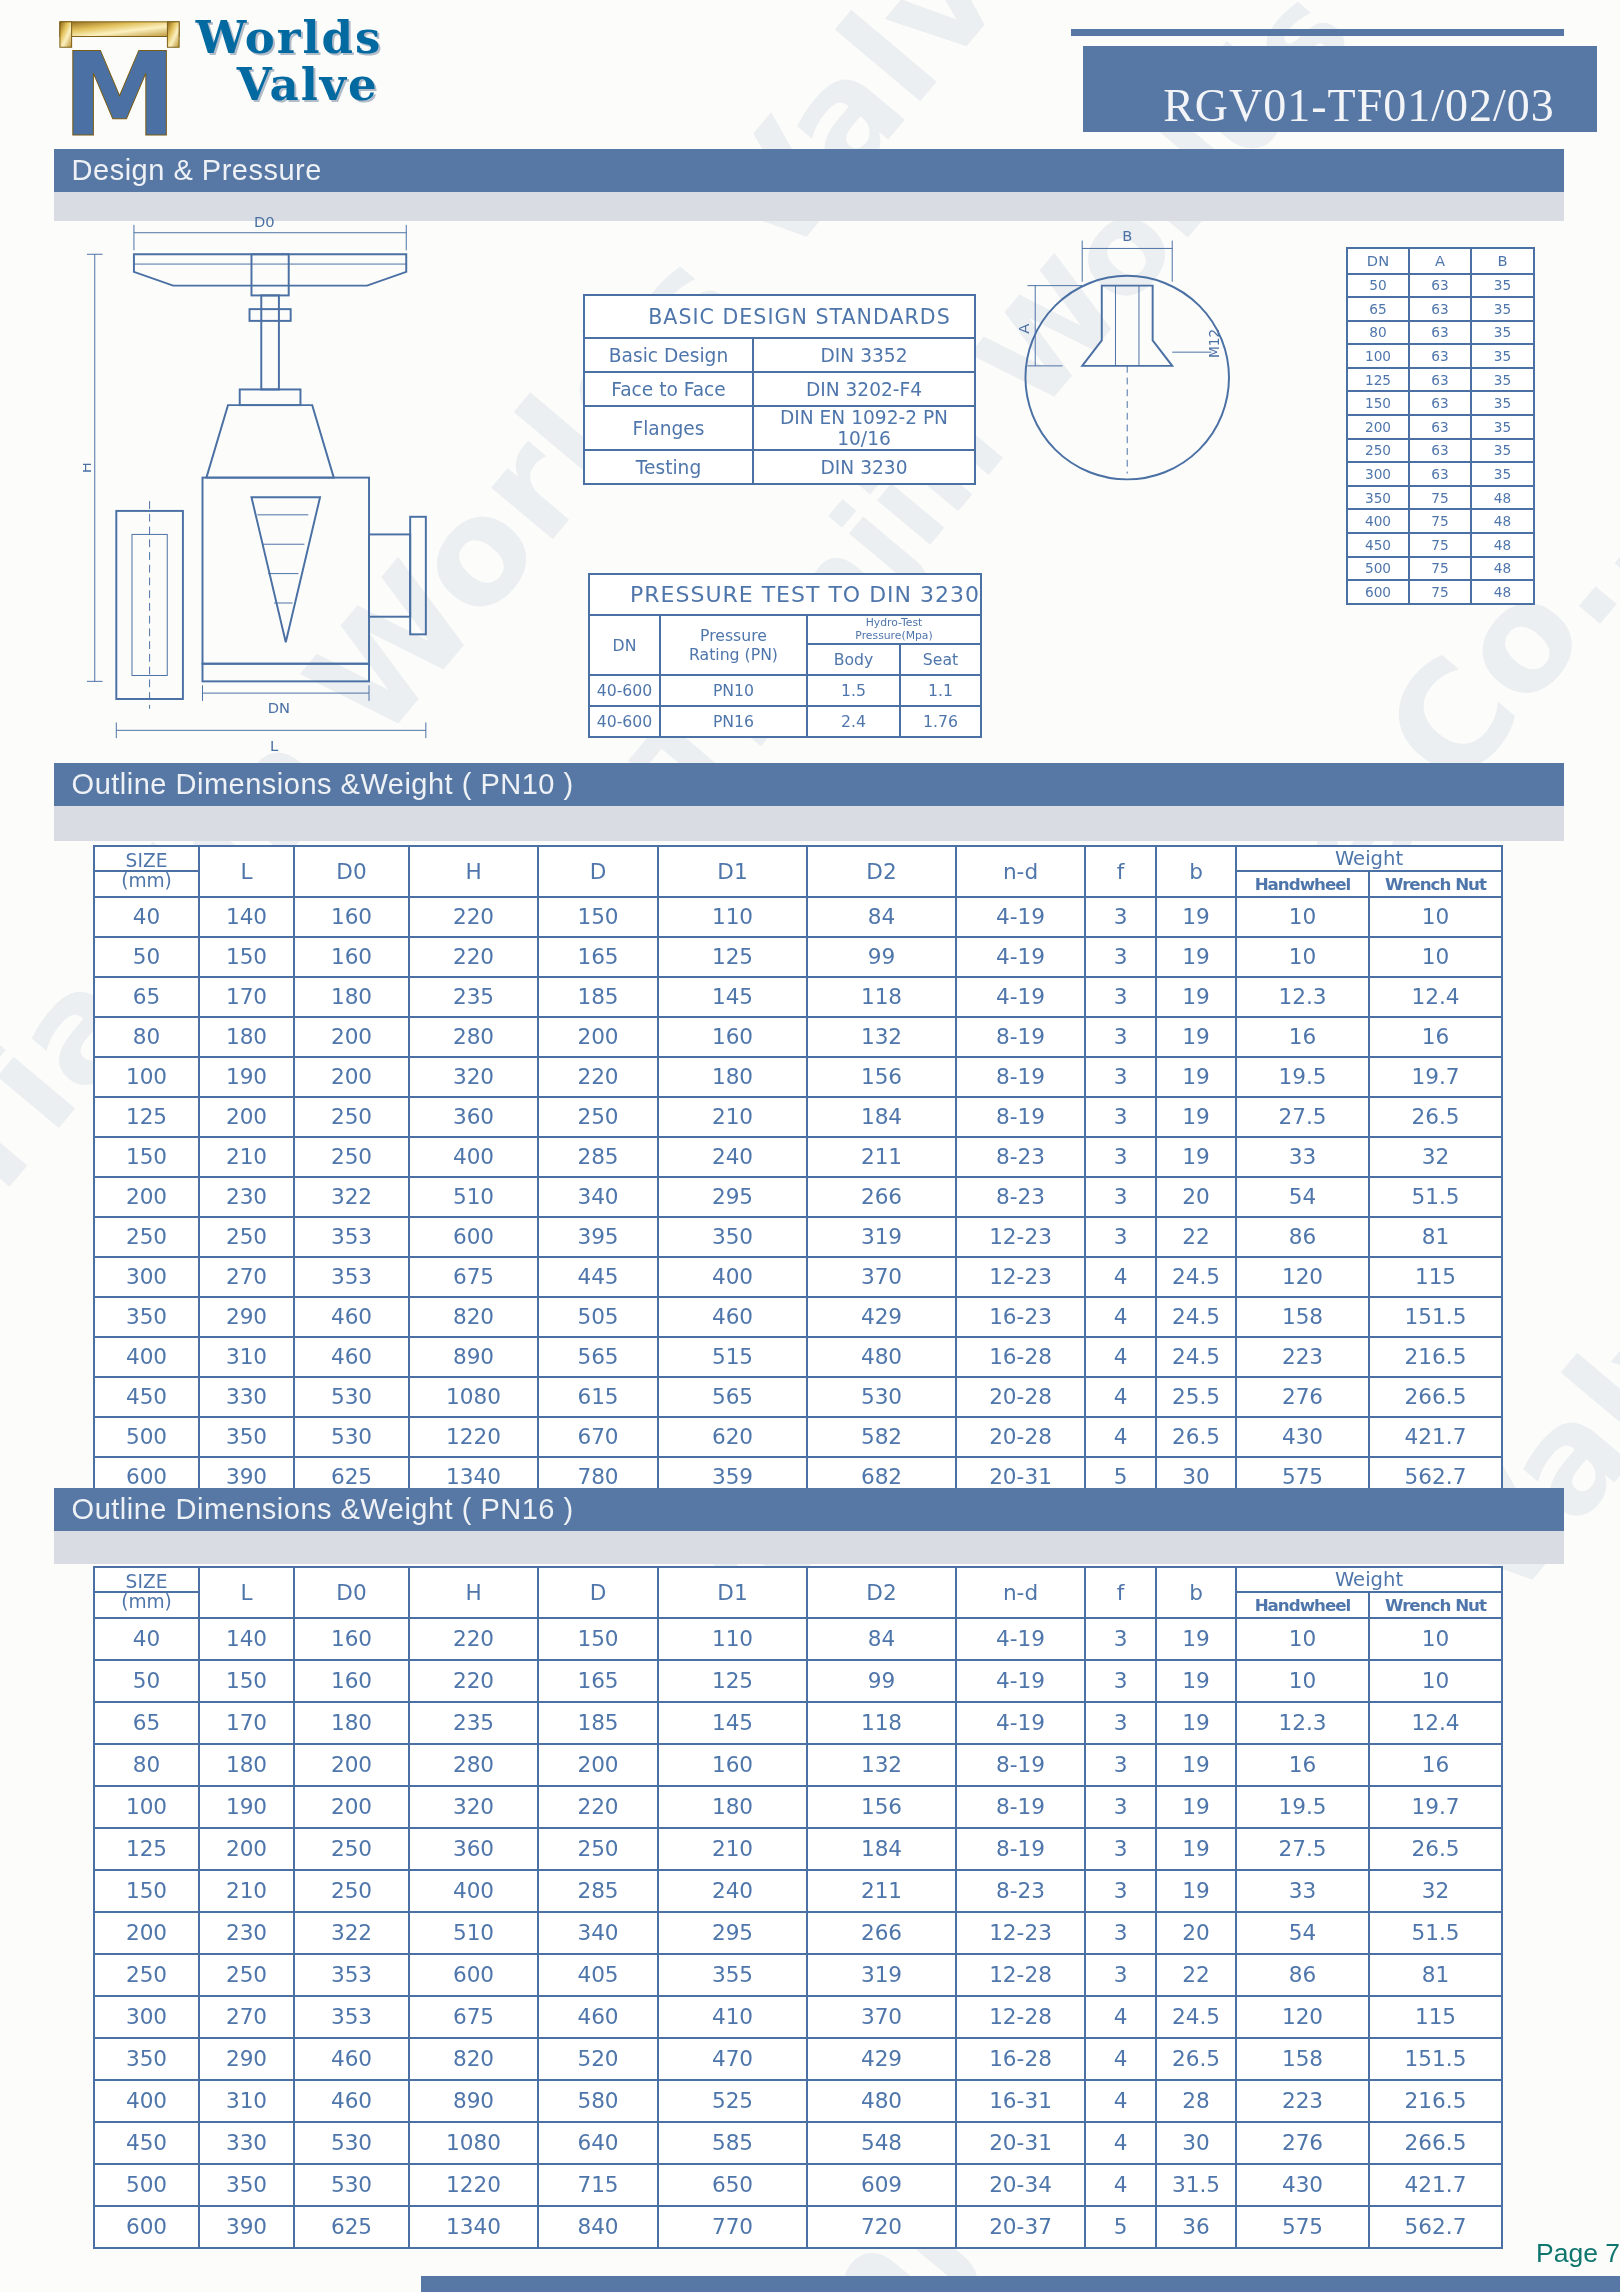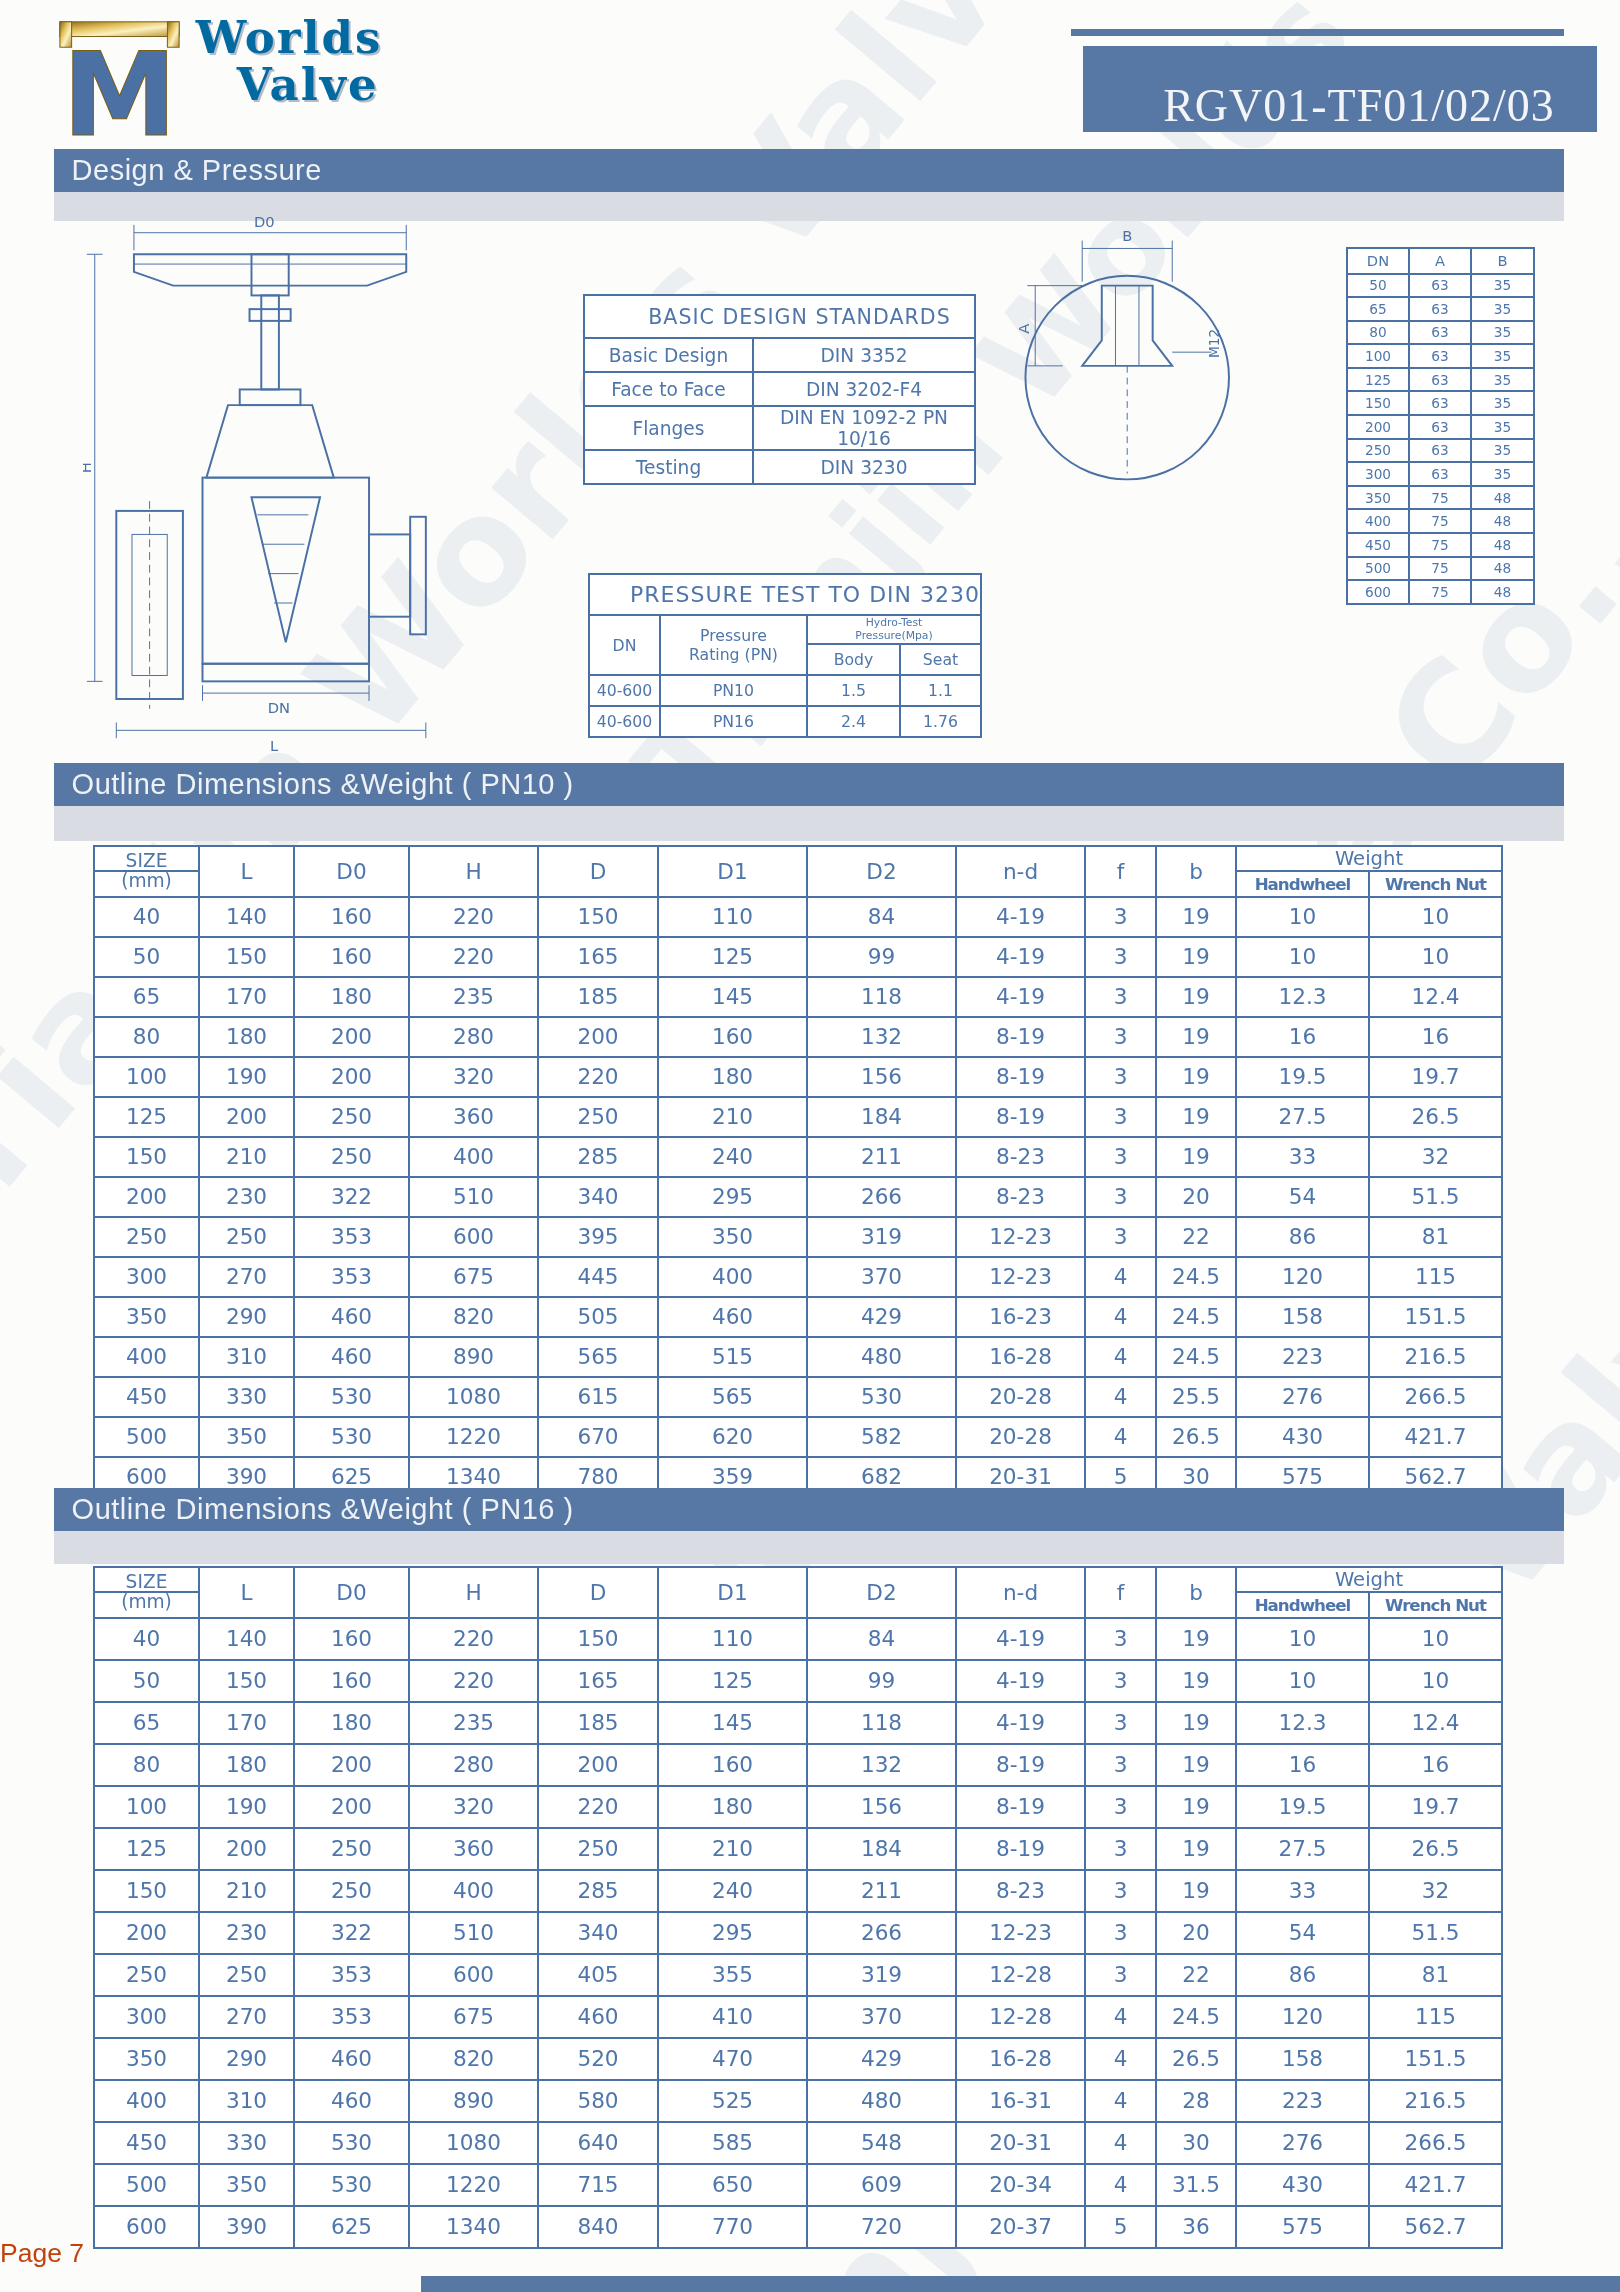--- a/index.html
+++ b/index.html
@@ -48,22 +48,22 @@
   .pt .tiny{font-size:10.8px;line-height:1.15;height:27.4px;}
   .dnab{position:absolute;left:1346px;top:247px;width:186px;}
   .dnab th{font-size:14.7px;height:23.5px;}
   .dnab td{font-size:13.7px;height:21.6px;}
   
   .draw{position:absolute;}
   svg .ln{stroke:#4a70a4;fill:none;stroke-width:2;}
   svg .thin{stroke:#4a70a4;fill:none;stroke-width:1;}
   svg text{fill:#4a70a4;font-family:"DejaVu Sans",sans-serif;}
   
-  .pagenum{position:absolute;left:0;right:0;top:2238px;text-align:left;
-           color:#c2410c;font-size:26.5px;font-family:"Liberation Sans",sans-serif;}
+  .pagenum{position:absolute;left:0;right:0;top:2238px;text-align:right;
+           color:#0f766e;font-size:26.5px;font-family:"Liberation Sans",sans-serif;}
   .bottom-bar{position:absolute;left:421px;top:2276px;width:1199px;height:16.7px;background:#5778a4;}
 </style>
 </head>
 <body>
 
 <div class="page">
 
   <div class="wm" style="left:-118px;top:1127px;">Tianjin Worlds Valve Co., Ltd.</div>
   <div class="wm" style="left:235px;top:2039px;">Tianjin Worlds Valve Co., Ltd.</div>
   <div class="wm" style="left:608px;top:2470px;">Tianjin Worlds Valve Co., Ltd.</div>

